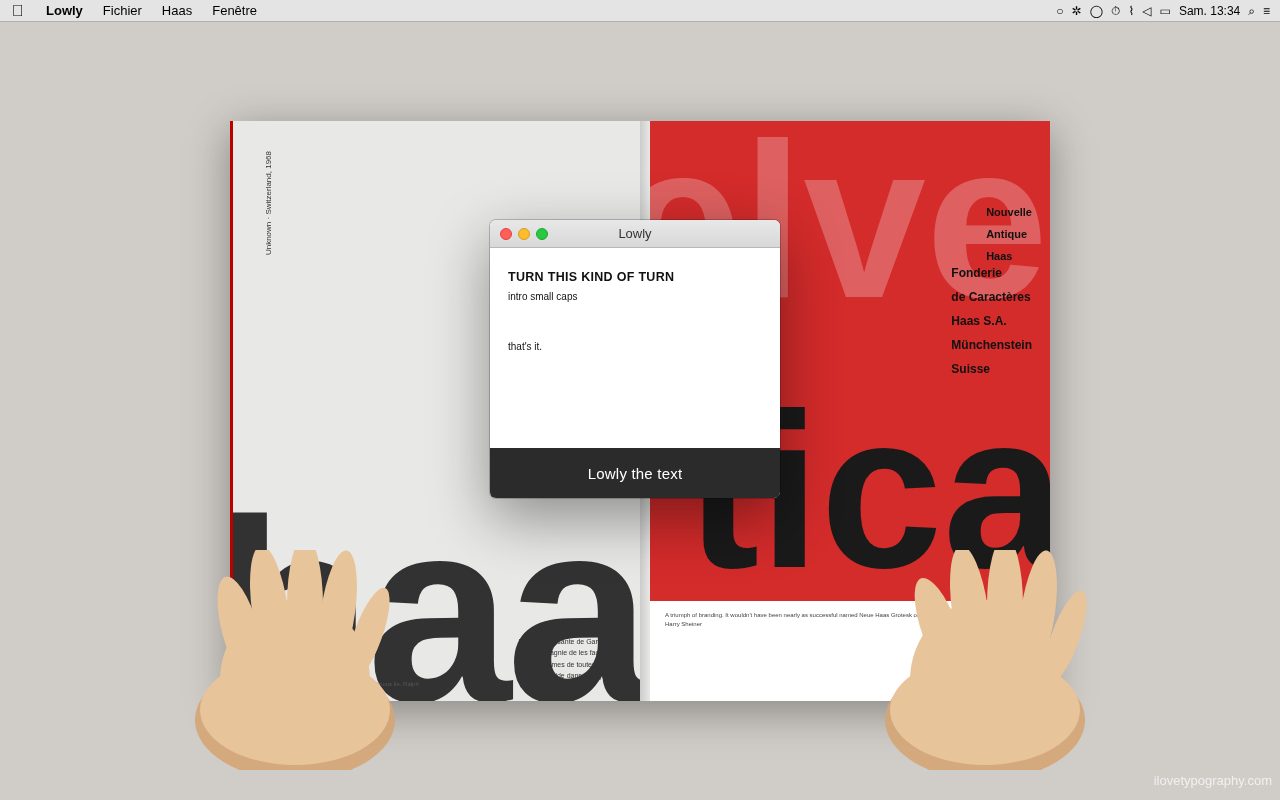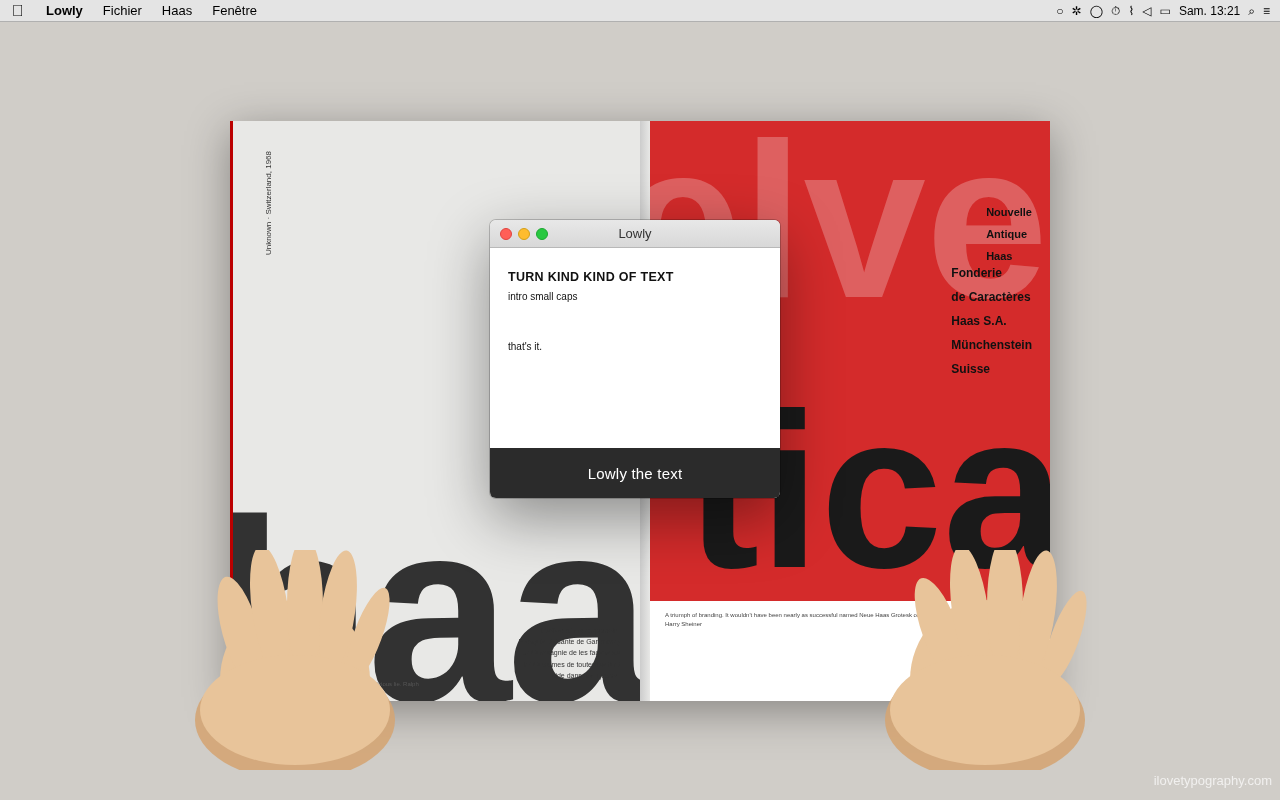--- a/index.html
+++ b/index.html
@@ -305,21 +305,21 @@
     <div class="menubar-item">Fenêtre</div>
   </div>
   <div class="menubar-right">
     <span class="menubar-right-item">○</span>
     <span class="menubar-right-item">✲</span>
     <span class="menubar-right-item">◯</span>
     <span class="menubar-right-item">⏱</span>
     <span class="menubar-right-item">⌇</span>
     <span class="menubar-right-item">◁</span>
     <span class="menubar-right-item">▭</span>
-    <span class="menubar-right-item">Sam. 13:21</span>
+    <span class="menubar-right-item">Sam. 13:34</span>
     <span class="menubar-right-item">⌕</span>
     <span class="menubar-right-item">≡</span>
   </div>
 </div>
 
 <div class="bg-photo">
 
   <div class="book-container">
     <div class="book">
 
@@ -393,21 +393,21 @@
 <div class="app-window">
   <div class="window-titlebar">
     <div class="window-controls">
       <div class="btn-close"></div>
       <div class="btn-minimize"></div>
       <div class="btn-maximize"></div>
     </div>
     <div class="window-title">Lowly</div>
   </div>
   <div class="window-content">
-    <div class="content-line1">TURN KIND KIND OF TEXT</div>
+    <div class="content-line1">TURN THIS KIND OF TURN</div>
     <div class="content-line2">intro small caps</div>
     <br>
     <div class="content-line3">that's it.</div>
   </div>
   <div class="window-footer">
     <button class="lowly-button">Lowly the text</button>
   </div>
 </div>
 
 <div class="watermark">ilovetypography.com</div>

